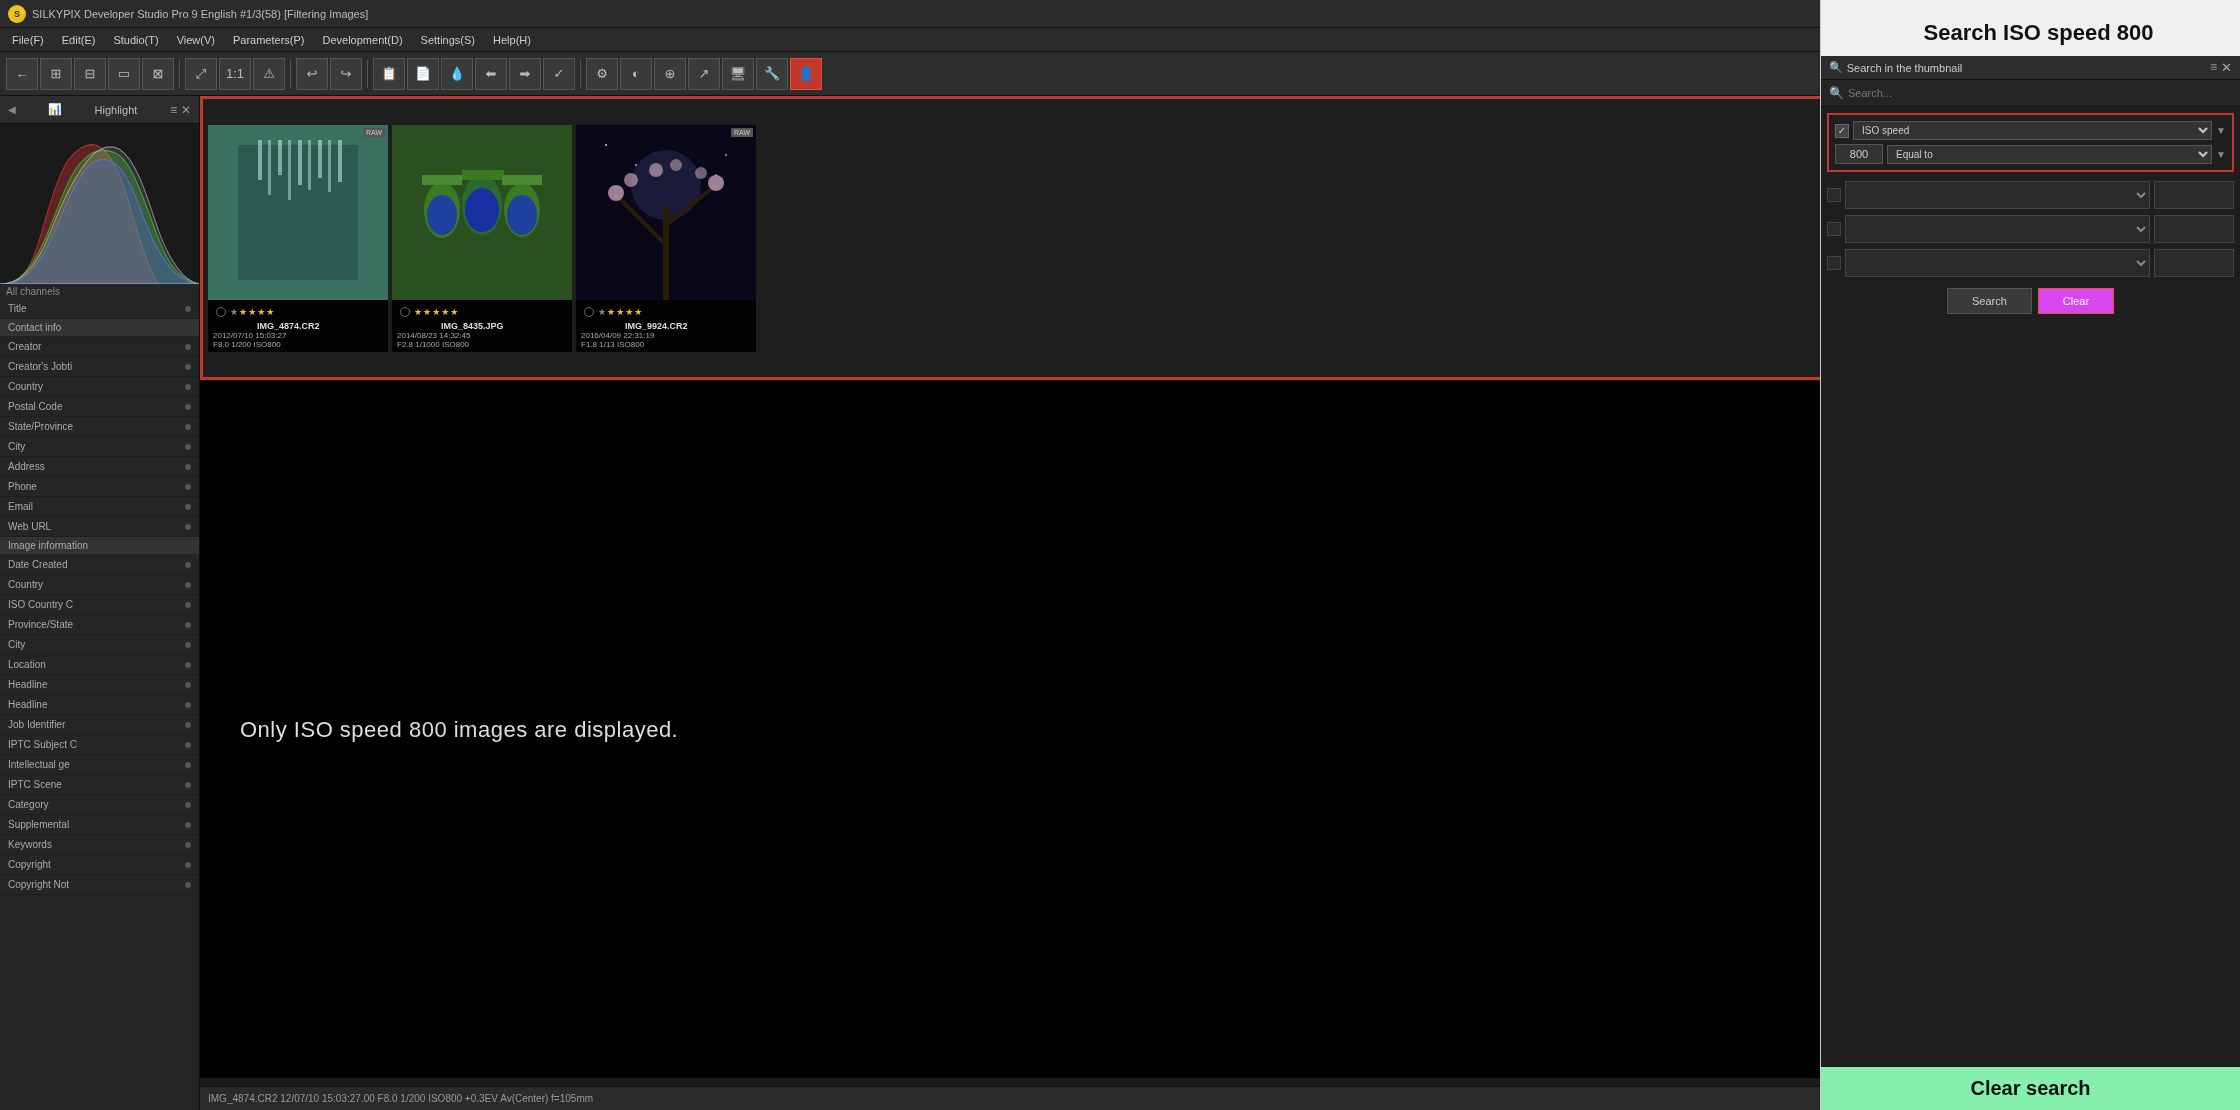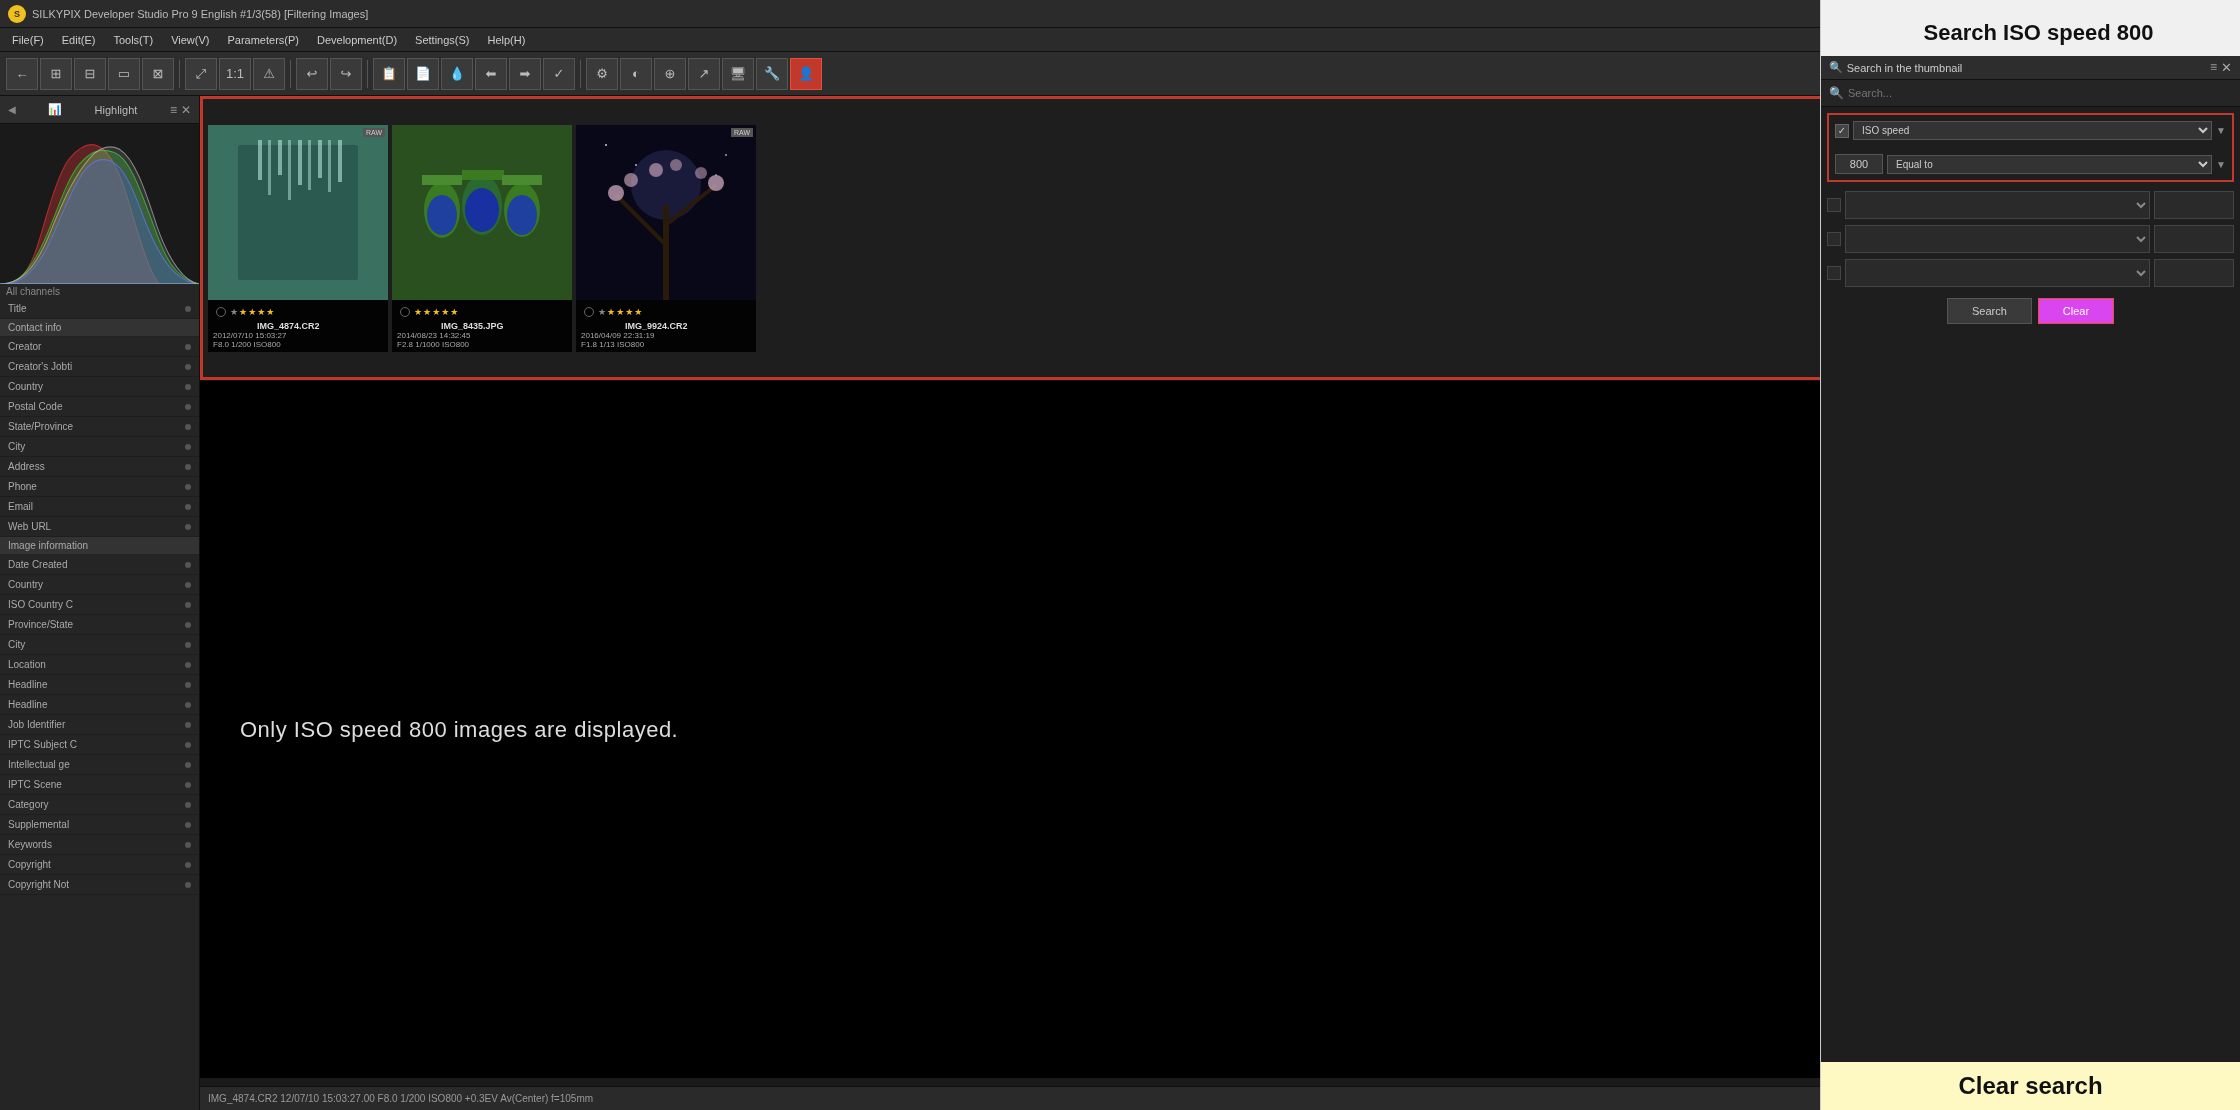--- a/index.html
+++ b/index.html
@@ -503,21 +503,21 @@
     .filter-condition-area {
       margin: 6px;
       border: 2px solid #c0392b;
       background: #1e1e1e;
       padding: 6px;
     }
     .filter-condition-row {
       display: flex;
       align-items: center;
       gap: 4px;
-      margin-bottom: 14px;
+      margin-bottom: 4px;
     }
     .filter-checkbox {
       width: 14px;
       height: 14px;
       background: #444;
       border: 1px solid #666;
       display: flex;
       align-items: center;
       justify-content: center;
       cursor: pointer;
@@ -608,24 +608,24 @@
     .search-action-btn.search-btn {
       background: #3a3a3a;
       color: #ccc;
     }
     .search-action-btn.clear-btn {
       background: #d946ef;
       border-color: #e74c3c;
       color: #fff;
     }
     .search-panel-footer {
-      background: #fef9c3;
+      background: #86efac;
       padding: 10px 20px;
       text-align: center;
-      font-size: 24px;
+      font-size: 20px;
       font-weight: bold;
       color: #111;
     }
 
     
     ::-webkit-scrollbar { width: 6px; height: 6px; }
     ::-webkit-scrollbar-track { background: #1a1a1a; }
     ::-webkit-scrollbar-thumb { background: #444; border-radius: 3px; }
 
     .params-nav-icons {
@@ -658,21 +658,21 @@
   <div class="titlebar-controls">
     <div class="titlebar-btn">—</div>
     <div class="titlebar-btn">□</div>
     <div class="titlebar-btn">✕</div>
   </div>
 </div>
 
 <div class="menubar">
   <span class="menu-item">File(F)</span>
   <span class="menu-item">Edit(E)</span>
-  <span class="menu-item">Tools(T)</span>
+  <span class="menu-item">Studio(T)</span>
   <span class="menu-item">View(V)</span>
   <span class="menu-item">Parameters(P)</span>
   <span class="menu-item">Development(D)</span>
   <span class="menu-item">Settings(S)</span>
   <span class="menu-item">Help(H)</span>
 </div>
 
 <div class="toolbar">
   <div class="toolbar-btn">←</div>
   <div class="toolbar-btn">⊞</div>

